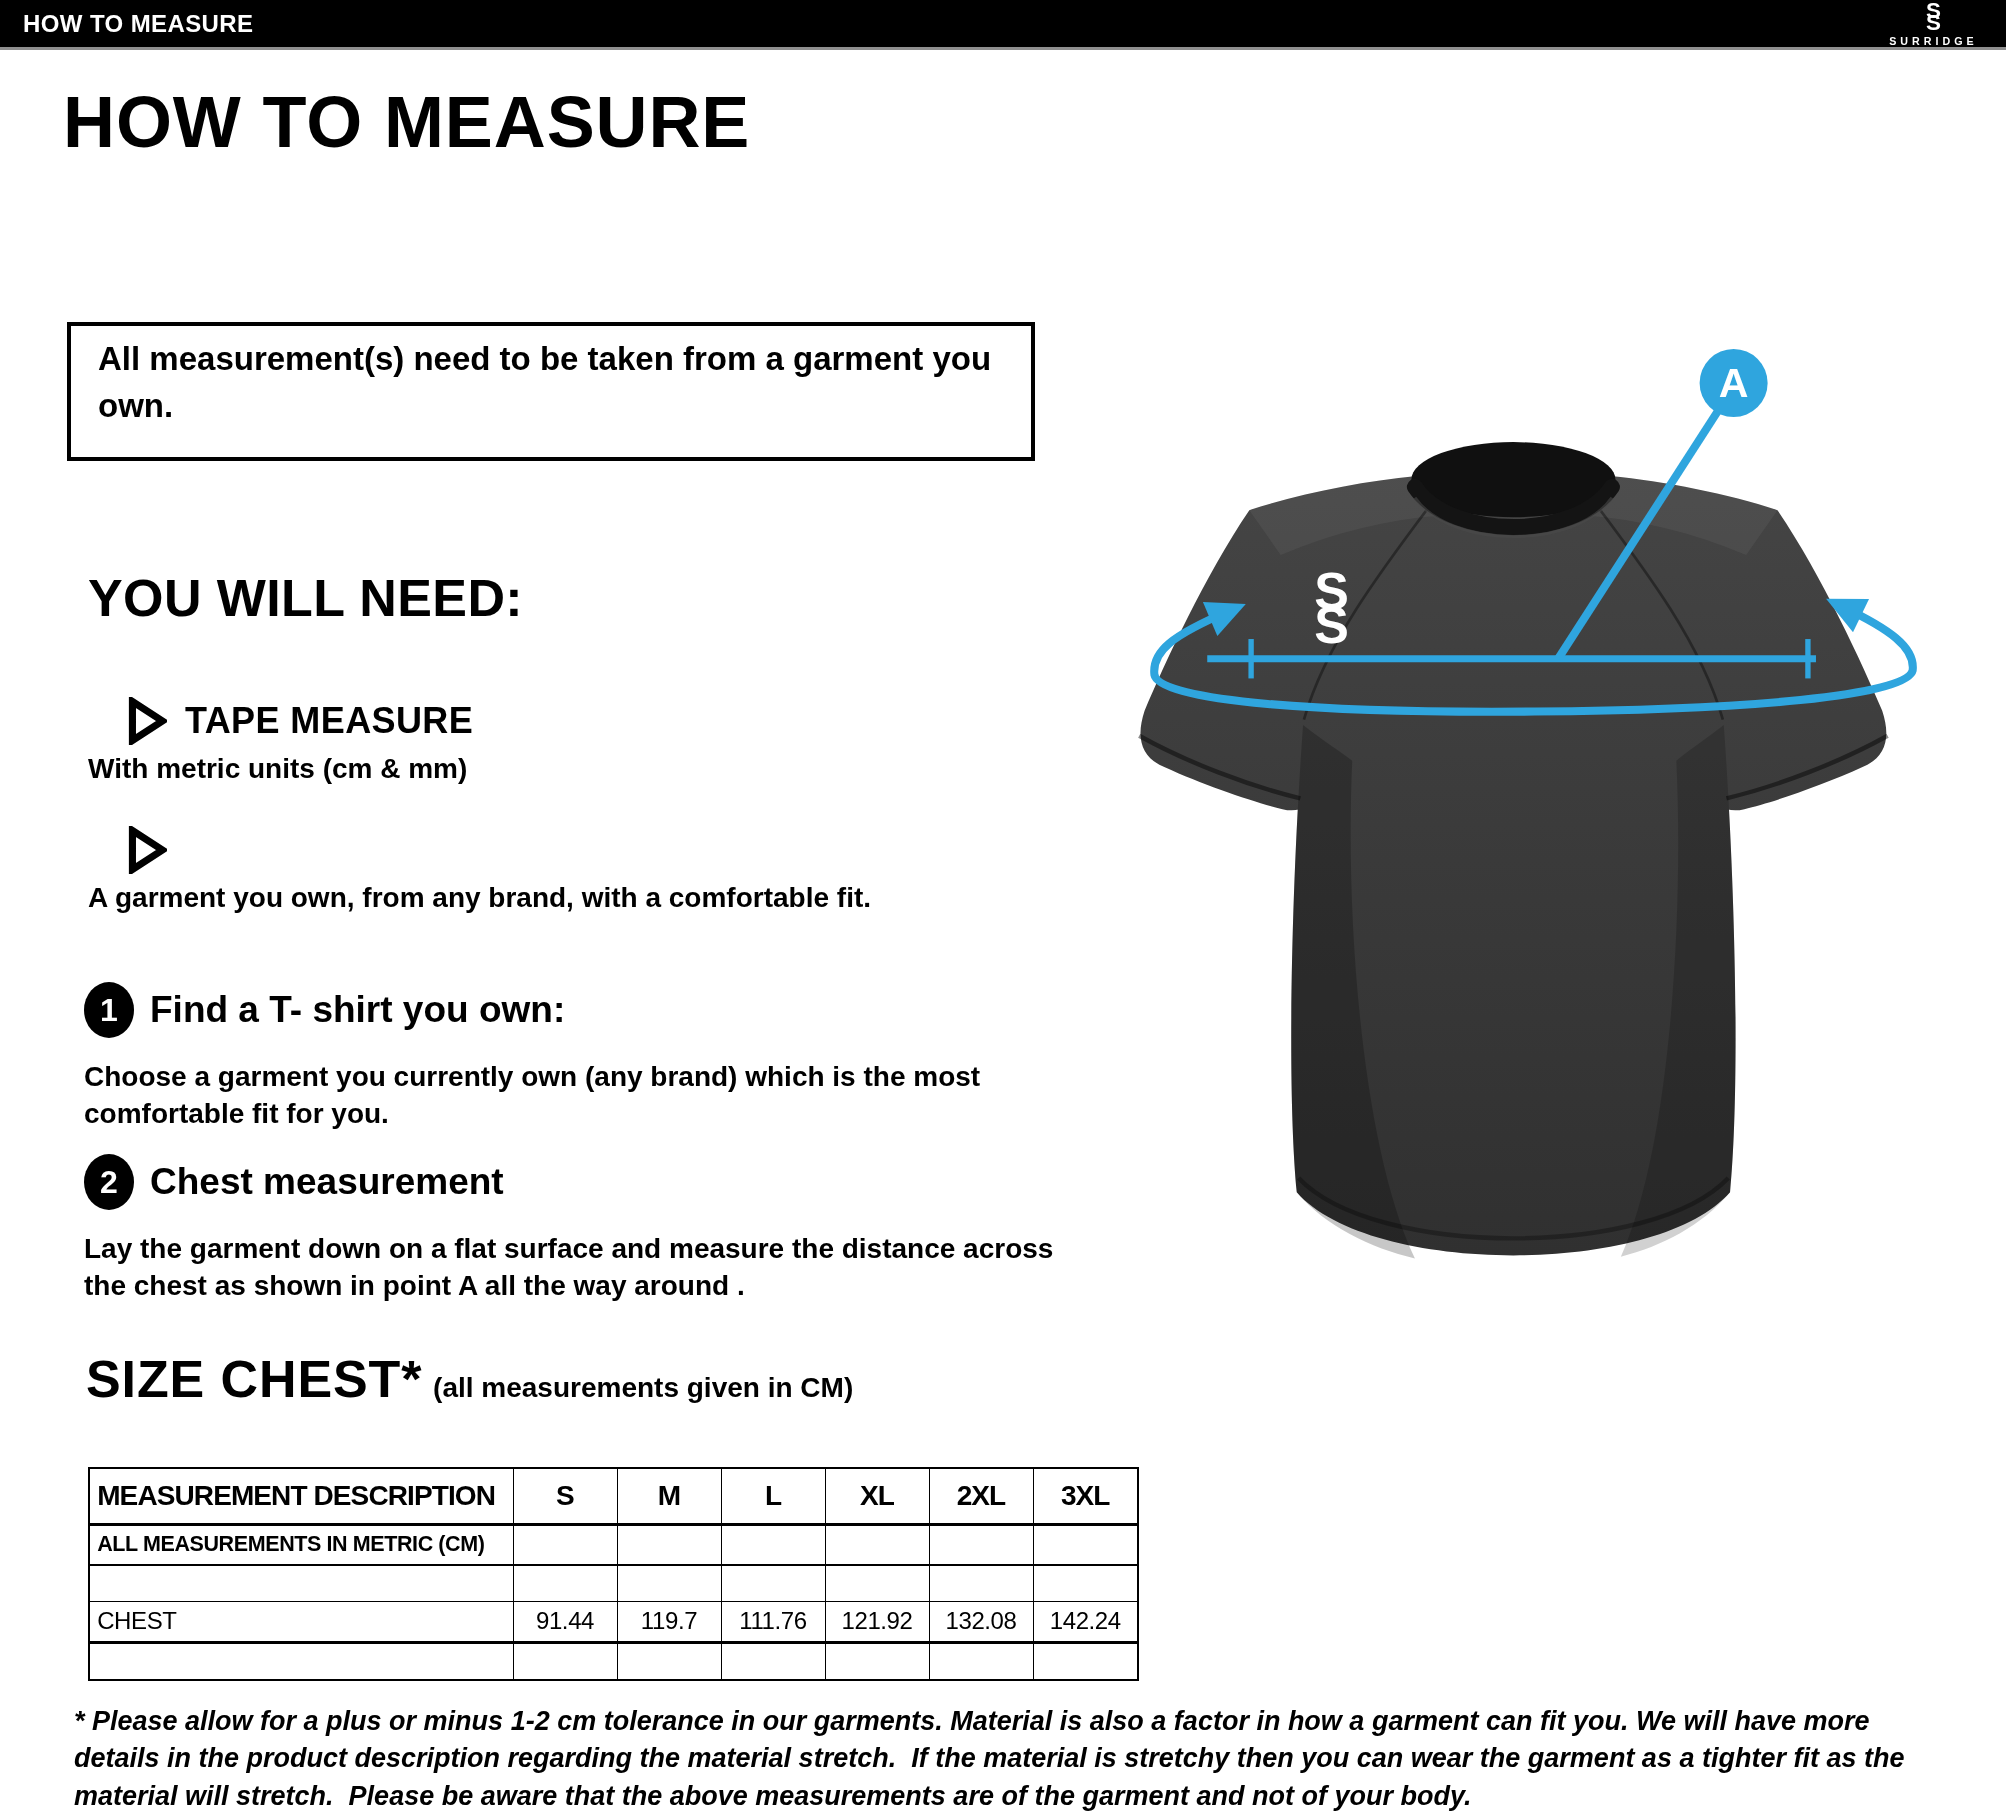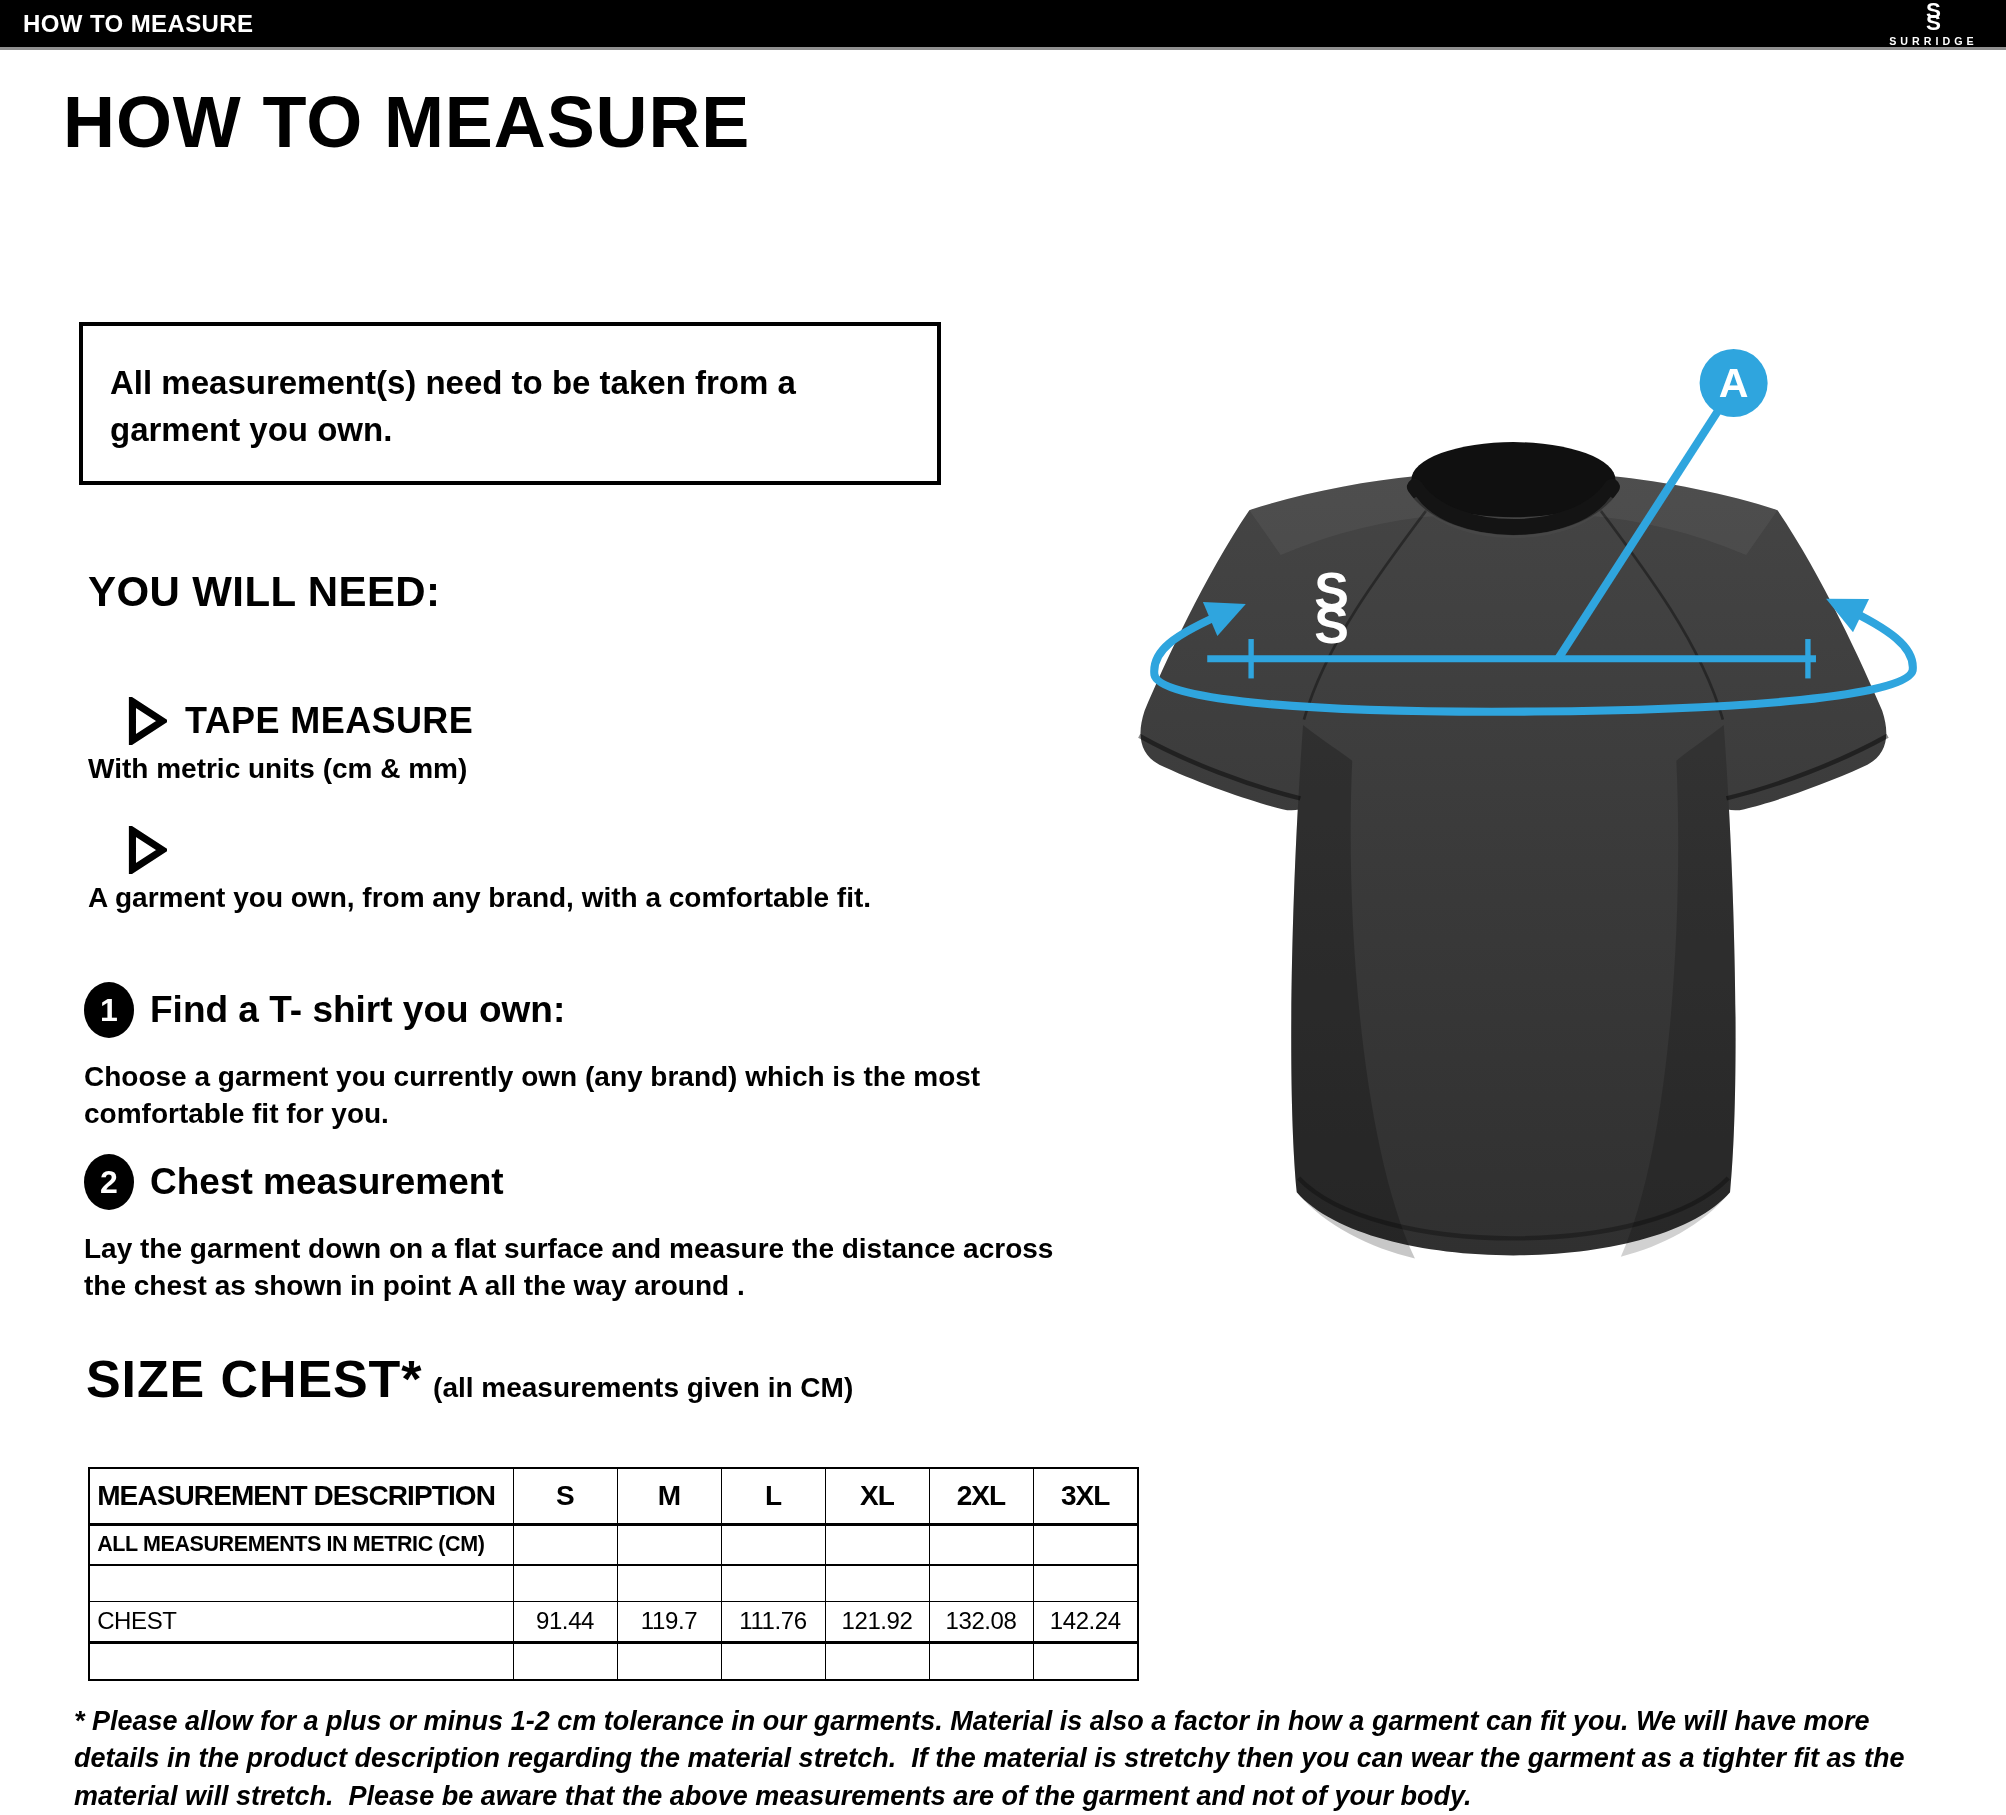--- a/index.html
+++ b/index.html
@@ -18,25 +18,25 @@
   .bar-logo{display:flex;flex-direction:column;align-items:center;line-height:1;margin-right:5.4px;}
   .bar-logo .sglyph{font-size:22.4px;font-weight:700;}
   .bar-logo .sglyph.s2{margin-top:-10.7px;}
   .bar-logo .word{font-size:10.7px;font-weight:700;letter-spacing:4px;margin-top:1.8px;}
   
   .page-heading{
     position:absolute;left:63px;top:81px;margin:0;
     font-size:72px;font-weight:700;letter-spacing:0.9px;
   }
   .notice-box{
-    position:absolute;left:79px;top:322px;width:862px;box-sizing:border-box;
-    border:4.5px solid #000;padding:34px 27px 27px 27px;
+    position:absolute;left:67px;top:322px;width:968px;box-sizing:border-box;
+    border:4.5px solid #000;padding:10px 27px 27px 27px;
     font-size:33px;font-weight:700;line-height:1.42;
   }
-  .ywn-heading{position:absolute;left:88px;top:568px;font-size:42px;font-weight:700;letter-spacing:0.4px;}
+  .ywn-heading{position:absolute;left:88px;top:568px;font-size:52px;font-weight:700;letter-spacing:0.4px;}
   .need-item{position:absolute;left:88px;}
   .need-item.one{top:697px;}
   .need-item.two{top:826px;}
   .need-title-row{display:flex;align-items:center;gap:18px;padding-left:40px;}
   .tri-icon{width:39px;height:48px;flex:0 0 auto;}
   .need-title{font-size:36px;font-weight:700;letter-spacing:0.4px;}
   .need-desc{font-size:28px;font-weight:700;margin-top:8px;margin-left:0;}
   .step{position:absolute;left:84px;}
   .step.one{top:982px;}
   .step.two{top:1154px;}

